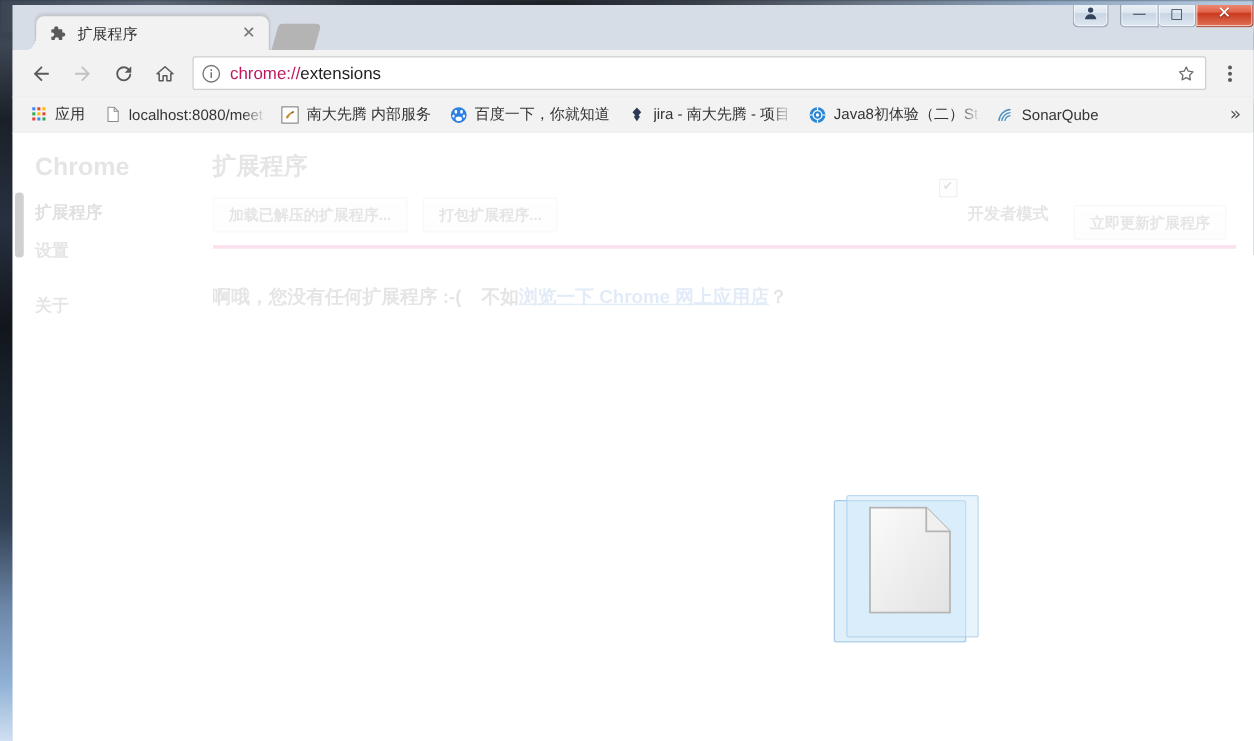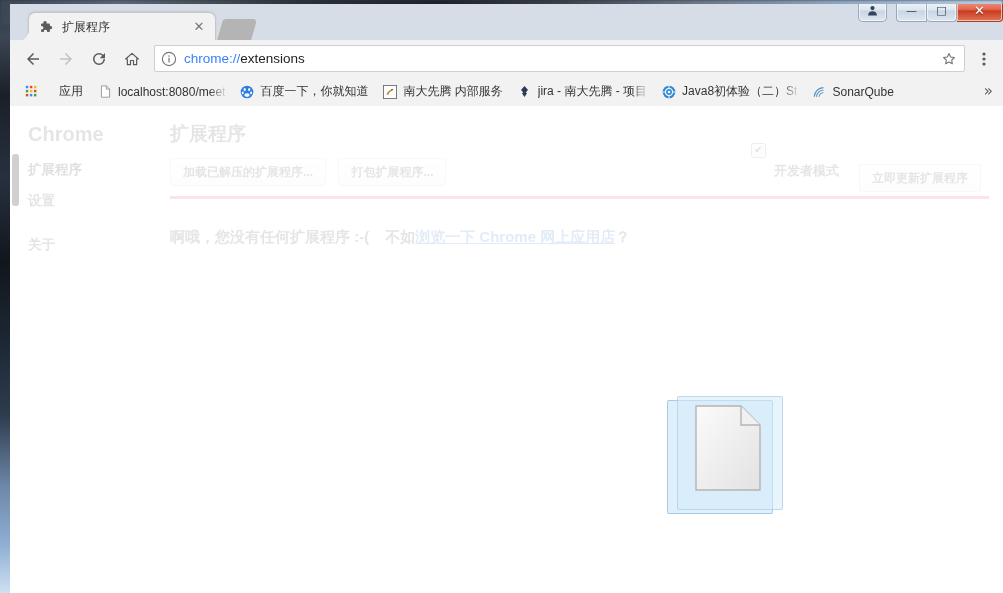--- a/index.html
+++ b/index.html
@@ -121,40 +121,40 @@
   #omnibox {
     flex: 1 1 auto;
     height: 25px; margin: 0 6px 0 8px;
     background: #fff;
     border: 1px solid #cfcfcf; border-radius: 2px;
     display: flex; align-items: center;
     padding: 0 6px;
   }
   #omni-info { width: 16px; height: 16px; flex: 0 0 auto; margin-right: 7px; }
   #omni-text { font-size: 13.5px; color: #222; white-space: nowrap; }
-  #omni-text .scheme { color: #3b82f6; }
+  #omni-text .scheme { color: #be185d; }
   #omni-star { width: 18px; height: 18px; margin-left: auto; flex:0 0 auto;}
   #menu-btn { width: 26px; height: 29px; margin-right: 6px; display:flex; align-items:center; justify-content:center;}
 
   
   #bookmarks {
     position: absolute; left: 0; top: 73px; right: 0; height: 29px;
     background: #f2f2f2;
     border-bottom: 1px solid #d4d4d4;
     display: flex; align-items: center;
     overflow: hidden;
     box-shadow: 0 1px 2px rgba(0,0,0,.07);
   }
   .bm {
     display: flex; align-items: center; flex: 0 0 auto;
     height: 22px; padding: 0 6px; margin-left: 2px;
     border-radius: 2px;
     font-size: 12px; color: #333; white-space: nowrap;
   }
-  .bm:first-child { margin-left: 7px; gap: 15px; }
+  .bm:first-child { margin-left: 7px; }
   .bm .bmico { width: 16px; height: 16px; margin-right: 5px; flex:0 0 auto;
                display:flex; align-items:center; justify-content:center;}
   .bm .bmlabel { overflow:hidden; }
   .bm.clip-a .bmlabel { max-width: 112px; }
   .bm.clip-b .bmlabel { max-width: 117px; }
   .bm.clip-c .bmlabel { max-width: 122px; }
   .bm-fade { position: relative; }
   .bm-fade:after {
     content:""; position:absolute; right:0; top:0; bottom:0; width:22px;
     background: linear-gradient(90deg, rgba(242,242,242,0), #f2f2f2 85%);
@@ -365,40 +365,40 @@
           <path d="M3 1h6l4 4v10H3z" fill="#fff" stroke="#8a8a8a" stroke-width="1"></path>
           <path d="M9 1v4h4" fill="none" stroke="#8a8a8a" stroke-width="1"></path>
         </svg>
       </span>
       <span class="bmlabel">localhost:8080/meet</span>
     </div>
 
     <div class="bm">
       <span class="bmico">
         <svg viewBox="0 0 16 16" width="14" height="14">
+          <rect x="0.5" y="0.5" width="15" height="15" fill="#fdfdfd" stroke="#6a6a6a"></rect>
+          <path d="M4 11c1-3 3-4.5 5-5.5l1.5-1 .8 1.3-1.4.9c-1.6.9-3 2.3-3.6 4.3z" fill="#c08a2e"></path>
+          <path d="M9 5.5l2-1.2.7 1.1-2 1.2z" fill="#8a5a16"></path>
+        </svg>
+      </span>
+      <span class="bmlabel">南大先腾 内部服务</span>
+    </div>
+
+    <div class="bm">
+      <span class="bmico">
+        <svg viewBox="0 0 16 16" width="14" height="14">
           <circle cx="8" cy="8" r="7.2" fill="#2a7fe0"></circle>
           <ellipse cx="5.4" cy="5.1" rx="1.25" ry="1.8" fill="#fff"></ellipse>
           <ellipse cx="10.5" cy="5.1" rx="1.25" ry="1.8" fill="#fff"></ellipse>
           <ellipse cx="3.2" cy="9" rx="1.1" ry="1.5" fill="#fff"></ellipse>
           <ellipse cx="12.7" cy="9" rx="1.1" ry="1.5" fill="#fff"></ellipse>
           <path d="M5 11.4c0-1.3 1.4-2.1 3-2.1s3 .8 3 2.1-1.4 2.1-3 2.1-3-.8-3-2.1z" fill="#fff"></path>
         </svg>
       </span>
       <span class="bmlabel">百度一下，你就知道</span>
-    </div>
-
-    <div class="bm">
-      <span class="bmico">
-        <svg viewBox="0 0 16 16" width="14" height="14">
-          <rect x="0.5" y="0.5" width="15" height="15" fill="#fdfdfd" stroke="#6a6a6a"></rect>
-          <path d="M4 11c1-3 3-4.5 5-5.5l1.5-1 .8 1.3-1.4.9c-1.6.9-3 2.3-3.6 4.3z" fill="#c08a2e"></path>
-          <path d="M9 5.5l2-1.2.7 1.1-2 1.2z" fill="#8a5a16"></path>
-        </svg>
-      </span>
-      <span class="bmlabel">南大先腾 内部服务</span>
     </div>
 
     <div class="bm clip-b bm-fade">
       <span class="bmico">
         <svg viewBox="0 0 16 16" width="13" height="13">
           <path d="M8 1.2L12.3 6 8 10.8 3.7 6z" fill="#2b3a55"></path>
           <path d="M8 7.2L11 10.4 8 14.8 5 10.4z" fill="#2b3a55"></path>
         </svg>
       </span>
       <span class="bmlabel">jira - 南大先腾 - 项目</span>

